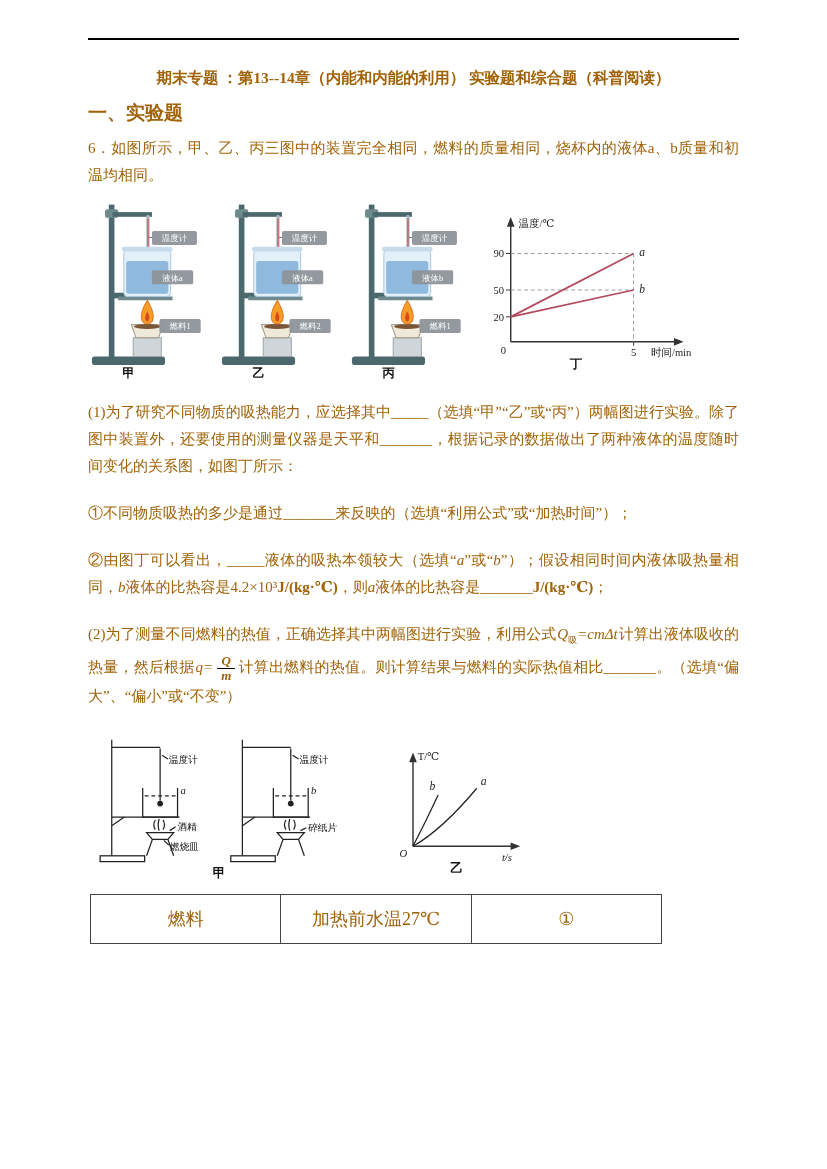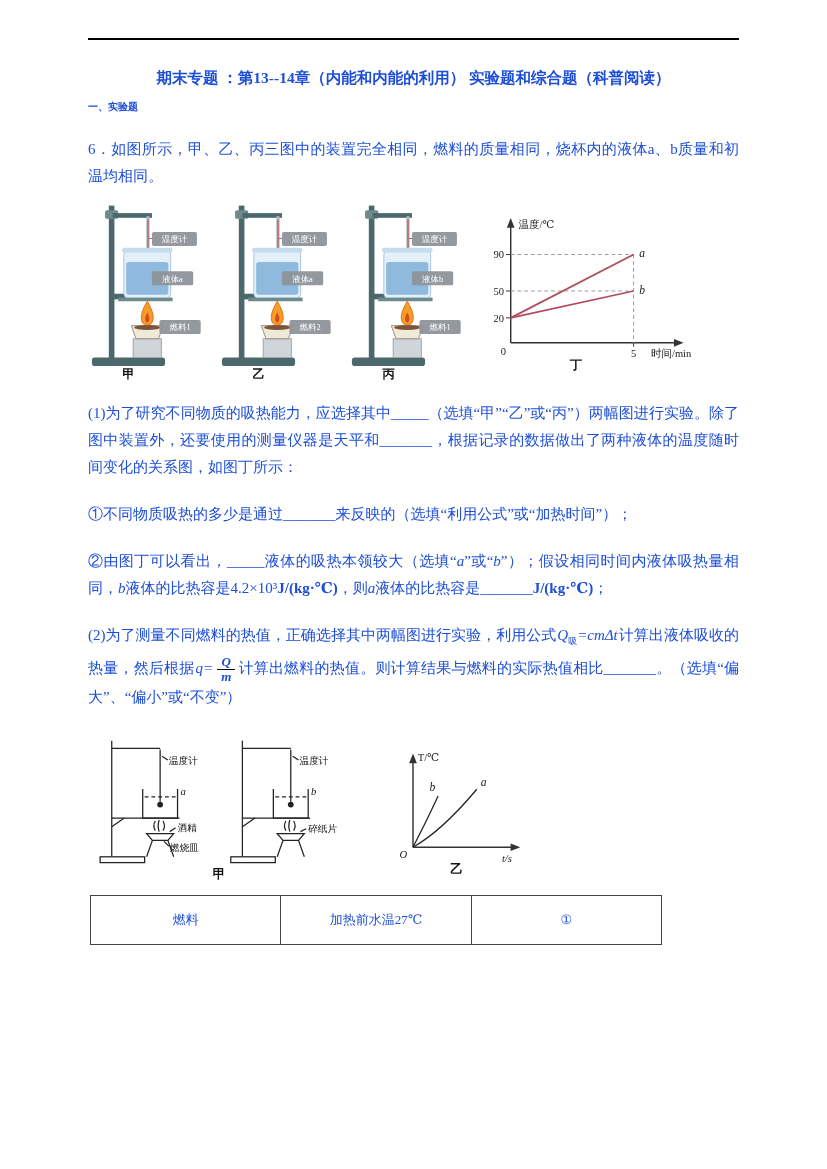--- a/index.html
+++ b/index.html
@@ -1,24 +1,24 @@
 <!DOCTYPE html>
 <html><head>
 <meta charset="utf-8">
 <style>
   html,body{margin:0;padding:0;background:#888;}
   .page{
     width:827px;height:1169px;background:#fff;margin:0 auto;
     box-sizing:border-box;padding:30px 88px 0 88px;
     font-family:"Liberation Serif","DejaVu Serif",serif;
-    color:#1d4ed8;font-size:15px;overflow:hidden;position:relative;
+    color:#a16207;font-size:15px;overflow:hidden;position:relative;
   }
   .top-rule{height:2px;background:#000;margin:8px 0 26px 0;}
   .title-block{text-align:center;font-weight:bold;font-size:15.5px;line-height:24px;margin-bottom:10px;}
-  .section-heading{font-weight:bold;font-size:10px;margin:4px 0 22px 0;}
+  .section-heading{font-weight:bold;font-size:19px;margin:4px 0 9px 0;}
   .para{margin:20px 0;line-height:27px;text-align:justify;}
   .para.tight{margin:2px 0;}
   .iv{font-style:italic;}
   .bu{font-weight:bold;}
   .fml{font-style:italic;font-weight:normal;padding:0 1px;}
   .fml sub{font-style:normal;font-size:9px;}
   .frac{display:inline-flex;flex-direction:column;vertical-align:middle;text-align:center;
         line-height:1.05;font-style:italic;font-weight:bold;margin:0 3px;font-size:13px;}
   .frac .num{border-bottom:1.2px solid #000;padding:0 4px;}
   .frac .den{padding:0 4px;}
@@ -37,21 +37,21 @@
   .ser{font-size:12px;font-style:italic;fill:#222;}
   .dash{stroke:#999;stroke-dasharray:4 3;stroke-width:1;}
   .aline{stroke:#b34a5e;stroke-width:1.8;}
   .axl{stroke:#333;stroke-width:1.5;}
   .tk{stroke:#333;stroke-width:1;}
   .sk-l{stroke:#222;stroke-width:1.3;fill:none;}
   .skt{font-size:10px;fill:#111;}
   .ski{font-size:11px;font-style:italic;fill:#111;}
 
   .dtable{border-collapse:collapse;width:572px;margin:14px 0 0 2px;table-layout:fixed;}
-  .dtable td{border:1px solid #444;height:46px;text-align:center;font-size:13px;}
+  .dtable td{border:1px solid #444;height:46px;text-align:center;font-size:18px;}
 </style>
 </head>
 <body>
 
 <div class="page">
 
   <div class="top-rule"></div>
 
   <div class="title-block">
     <div>期末专题 ：第13--14章（内能和内能的利用）  实验题和综合题（科普阅读）</div>

